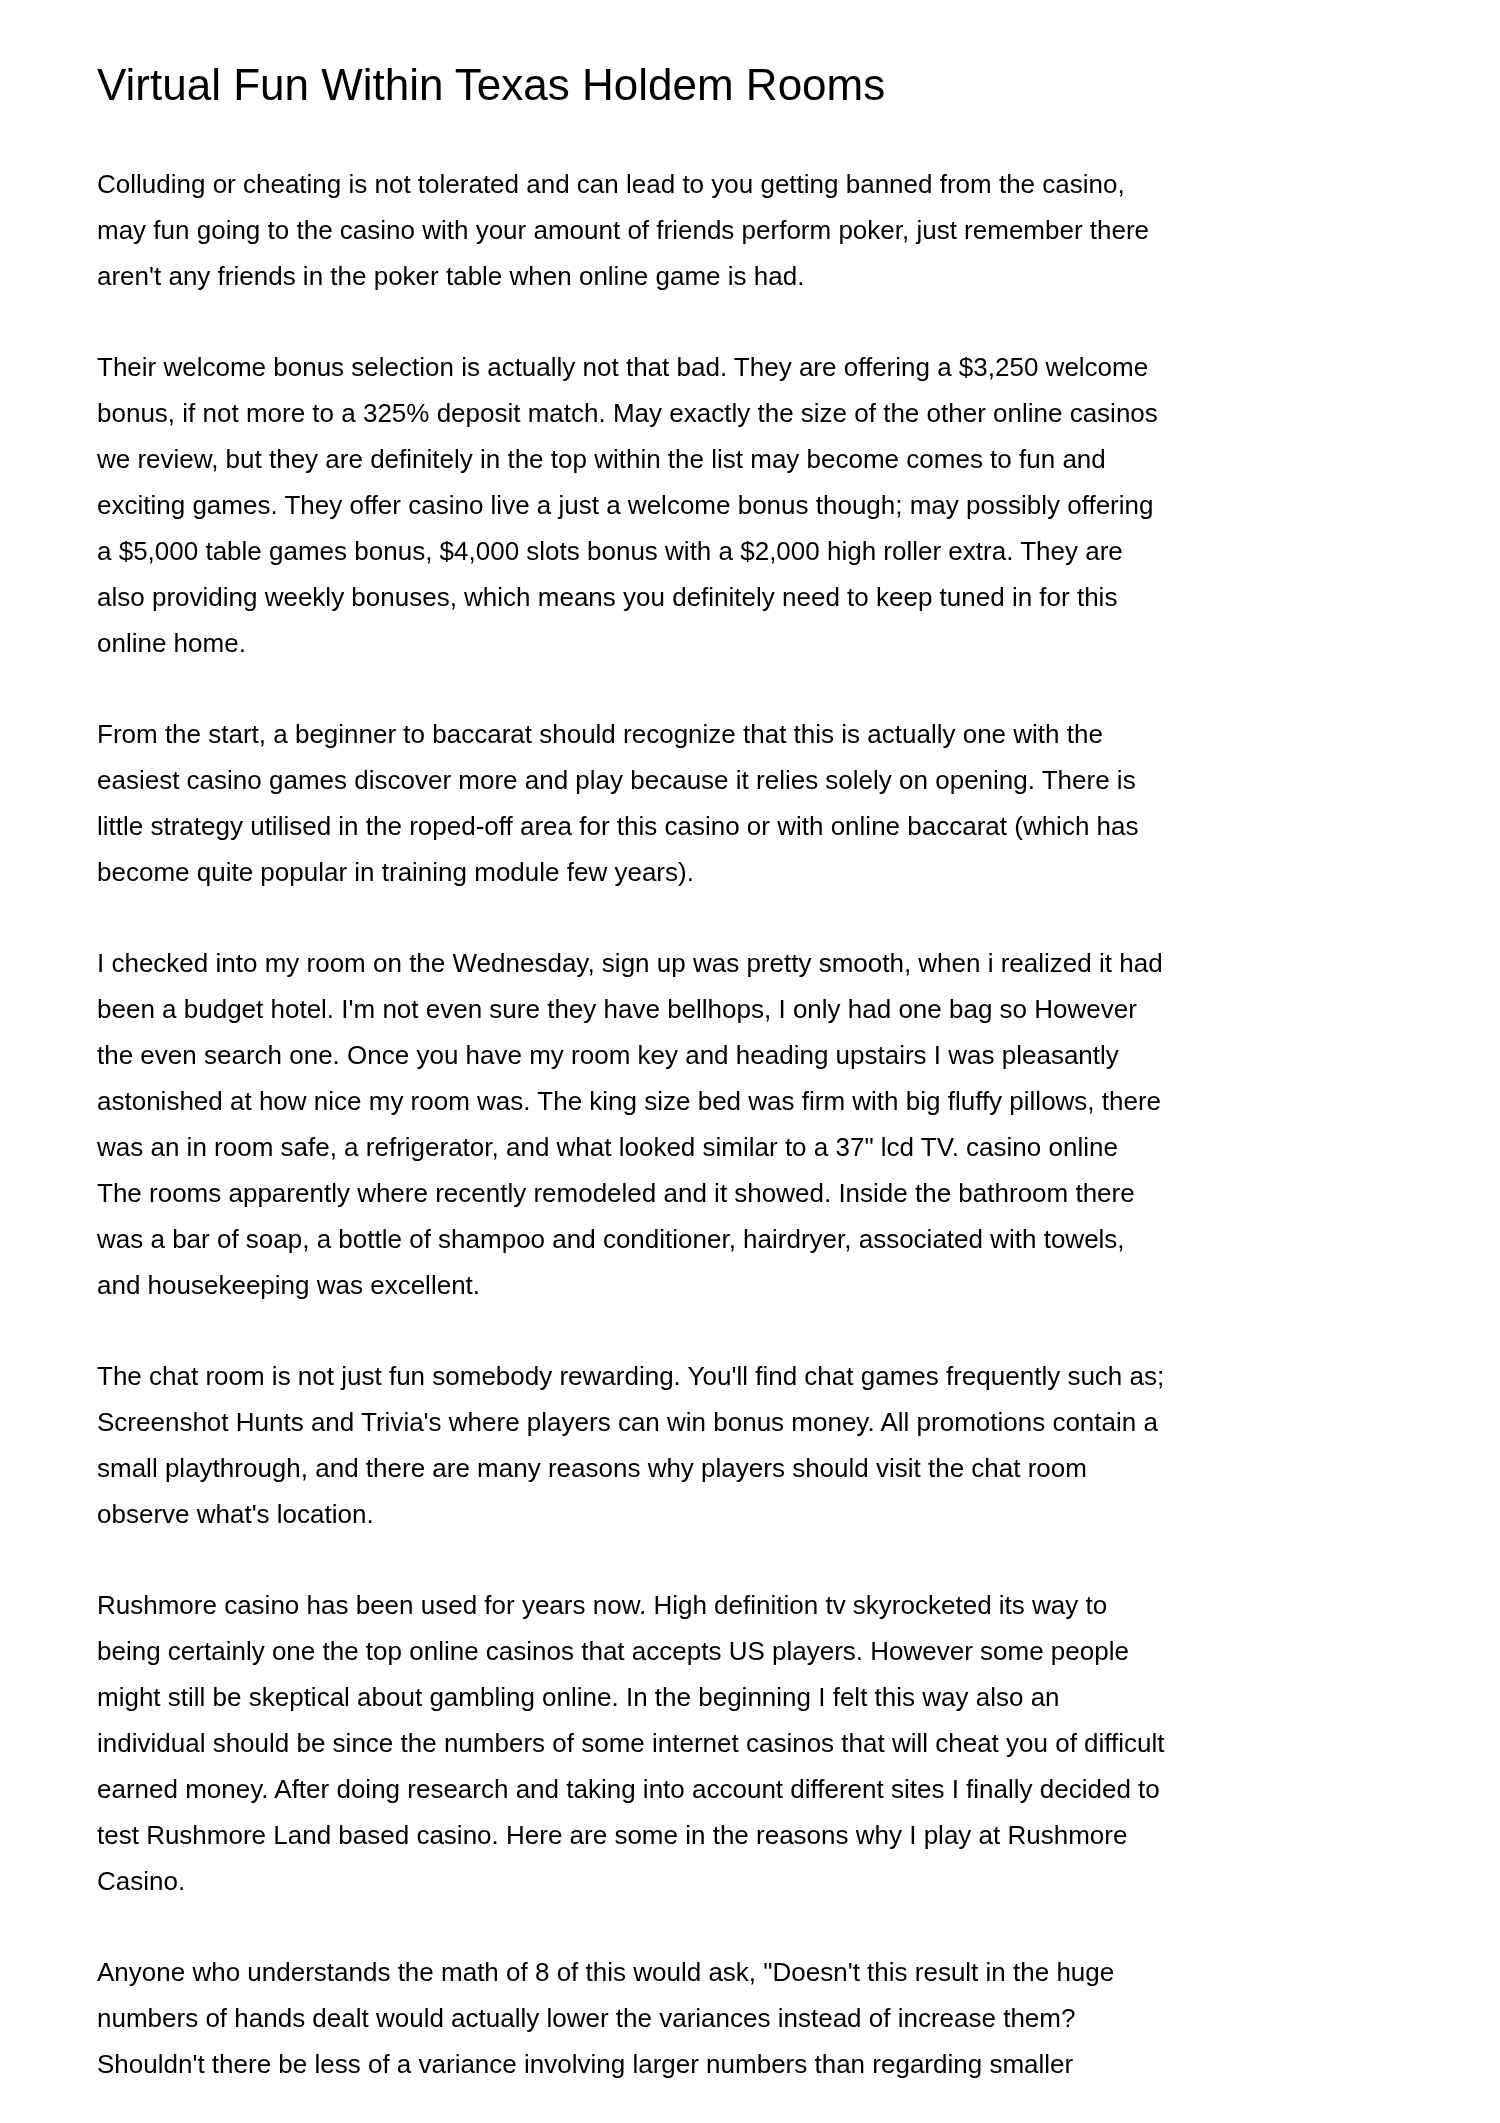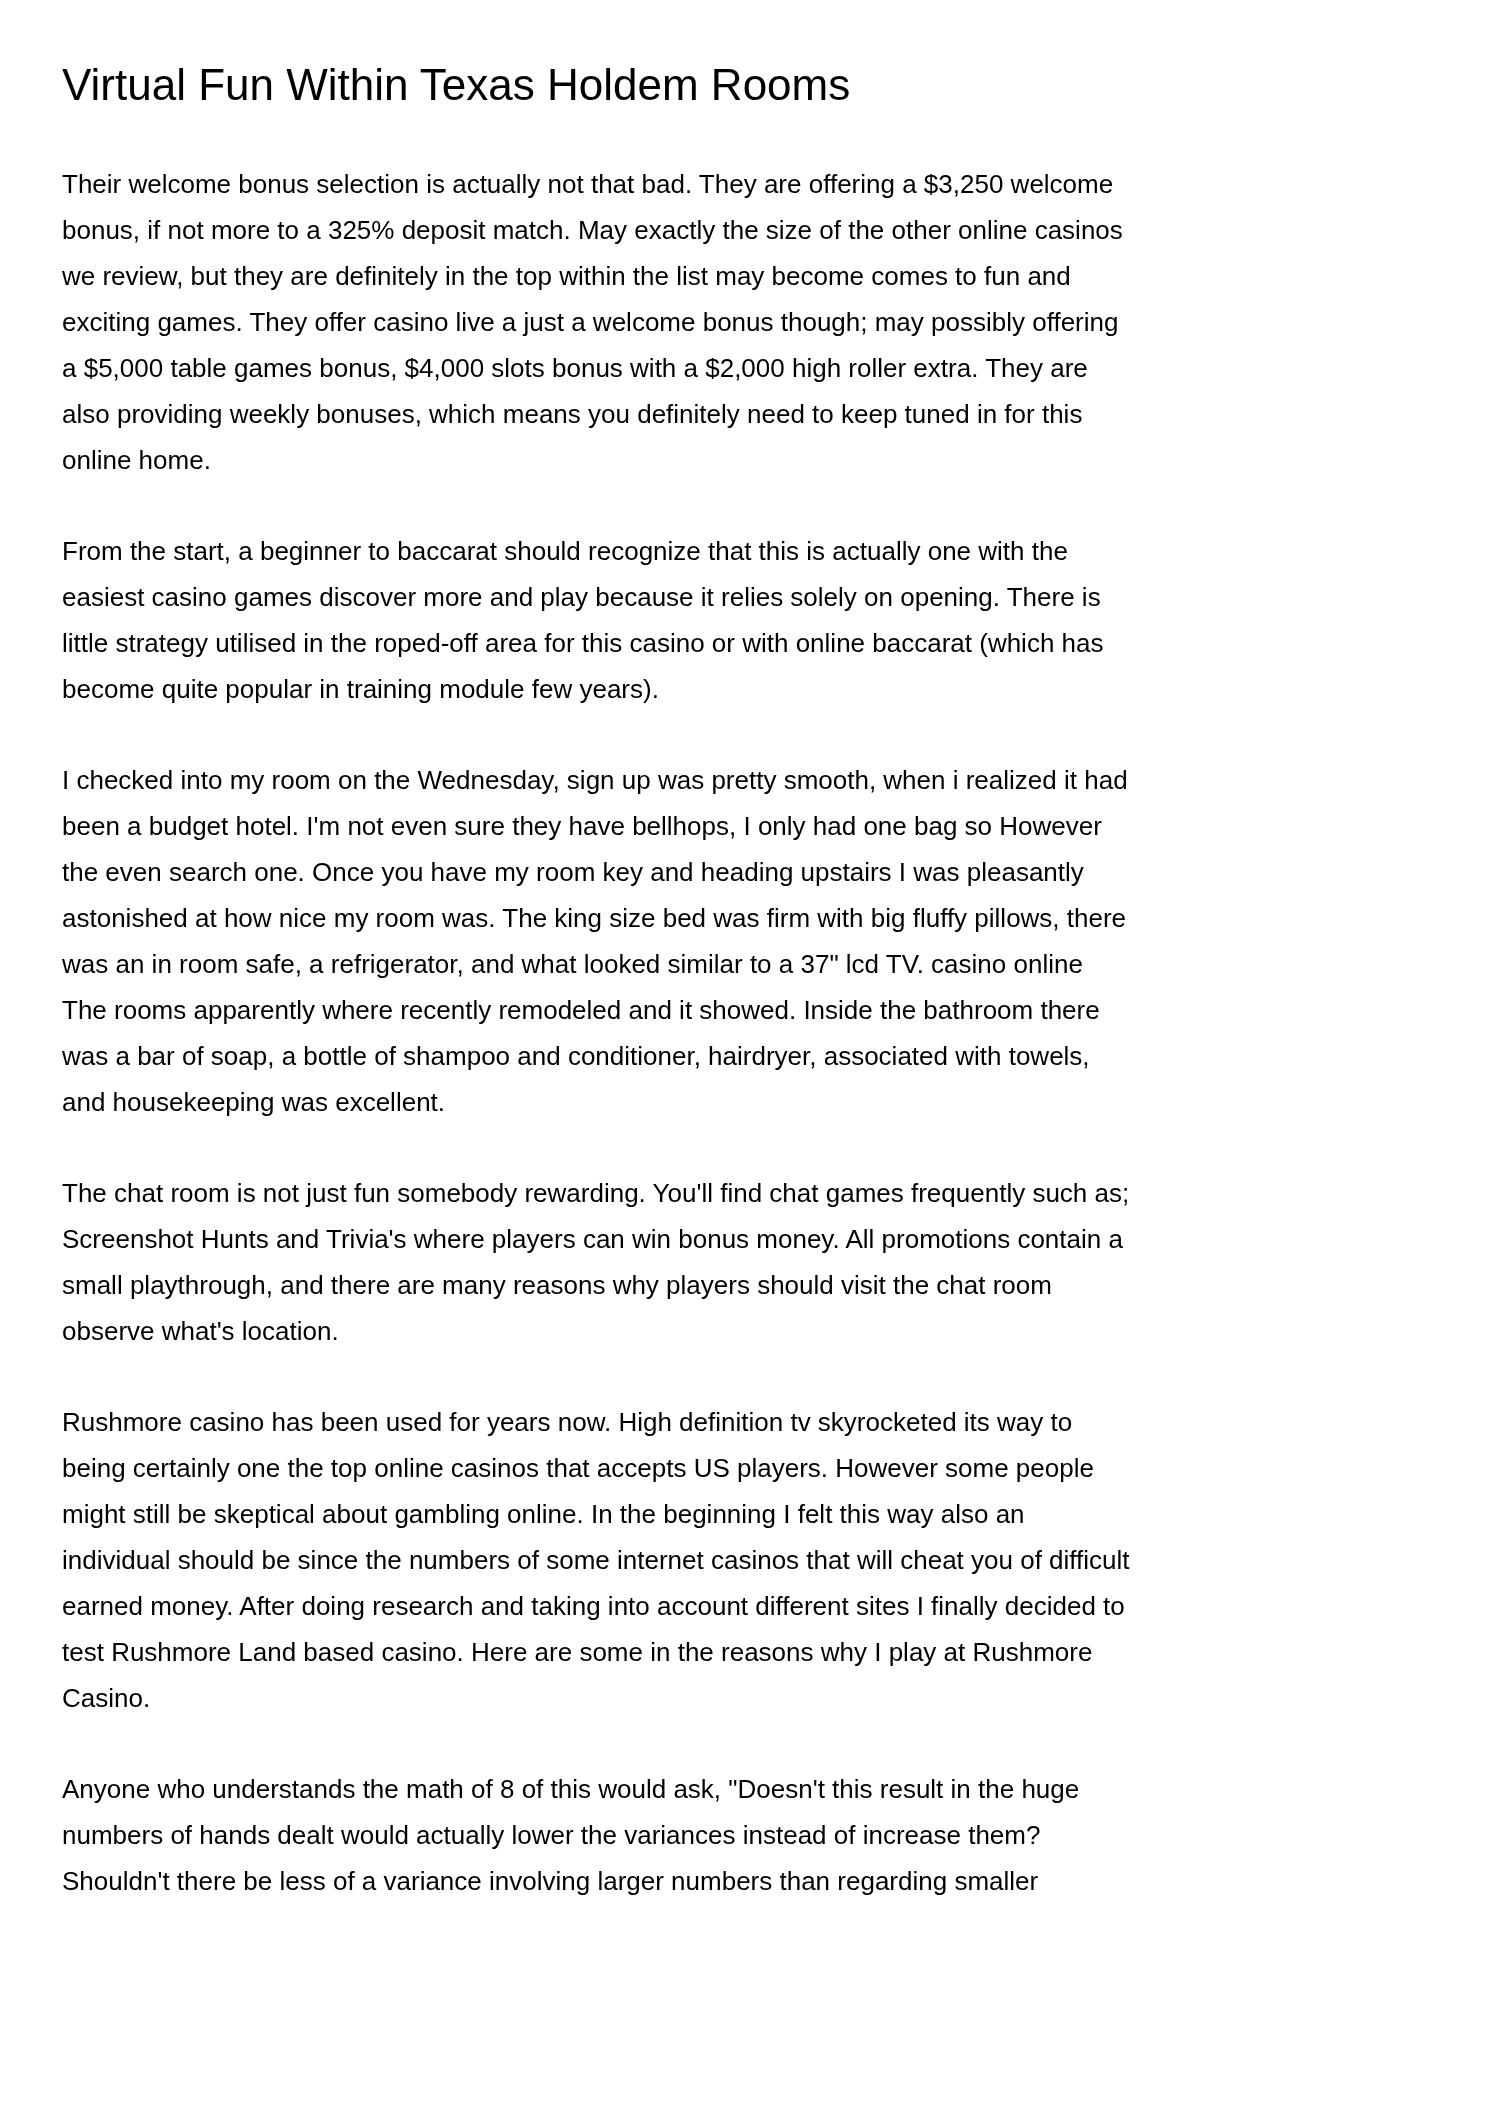--- a/index.html
+++ b/index.html
@@ -12,21 +12,21 @@
     background: #ffffff;
     color: #000000;
     font-family: "Liberation Sans", "DejaVu Sans", sans-serif;
     overflow: hidden;
   }
   .page {
     width: 1442px;
     height: 2123px;
     background: #ffffff;
     box-sizing: border-box;
-    padding-left: 62px;
+    padding-left: 97px;
     padding-right: 60px;
   }
   .page-title {
     font-size: 44px;
     font-weight: 400;
     line-height: 52px;
     margin: 0;
     padding-top: 59px;
     margin-bottom: 50px;
     letter-spacing: 0;
@@ -42,20 +42,23 @@
     color: #000000;
   }
 </style>
 </head>
 <body>
 
 <div class="page">
   <h1 class="page-title">Virtual Fun Within Texas Holdem Rooms</h1>
 
   <div class="body-text">
+    <p>Colluding or cheating is not tolerated and can lead to you getting banned from the casino,
+may fun going to the casino with your amount of friends perform poker, just remember there
+aren't any friends in the poker table when online game is had.</p>
     <p>Their welcome bonus selection is actually not that bad. They are offering a $3,250 welcome
 bonus, if not more to a 325% deposit match. May exactly the size of the other online casinos
 we review, but they are definitely in the top within the list may become comes to fun and
 exciting games. They offer casino live a just a welcome bonus though; may possibly offering
 a $5,000 table games bonus, $4,000 slots bonus with a $2,000 high roller extra. They are
 also providing weekly bonuses, which means you definitely need to keep tuned in for this
 online home.</p>
     <p>From the start, a beginner to baccarat should recognize that this is actually one with the
 easiest casino games discover more and play because it relies solely on opening. There is
 little strategy utilised in the roped-off area for this casino or with online baccarat (which has

